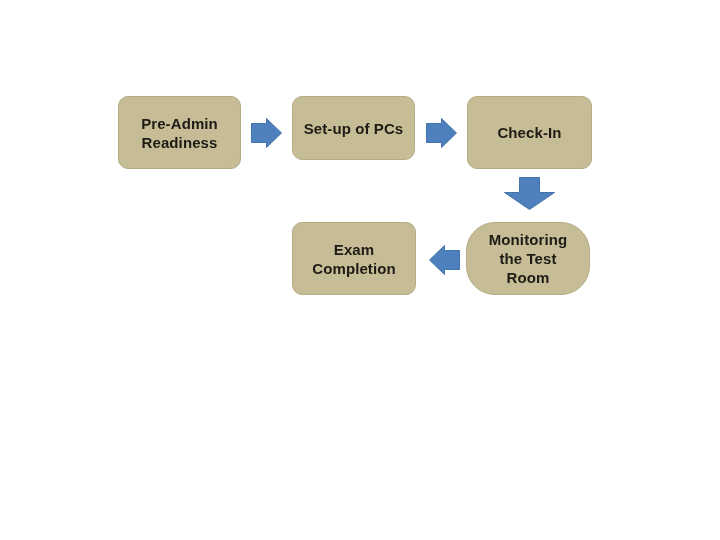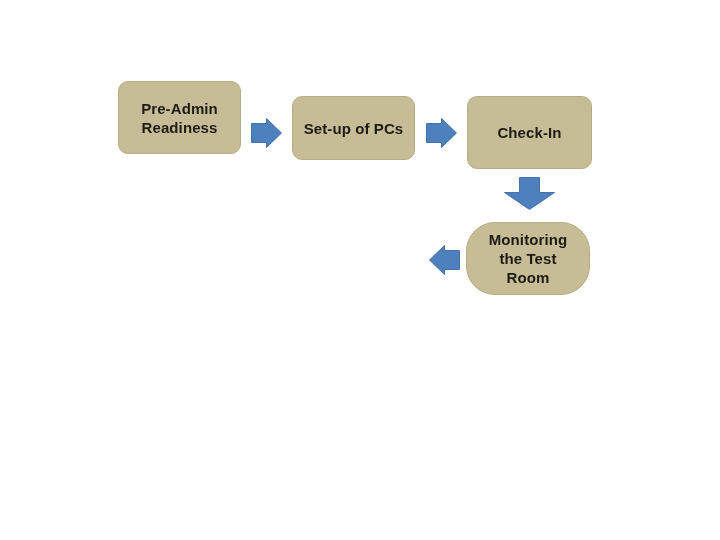--- a/index.html
+++ b/index.html
@@ -40,21 +40,21 @@
   .arrow svg {
     display: block;
   }
   .arrow polygon {
     fill: var(--arrow-fill, #4e80bd);
     stroke: var(--arrow-border, #4273aa);
     stroke-width: 1;
     stroke-linejoin: round;
   }
   
-  .pos-box-1 { left: 118px; top: 81px;  width: 123px; height: 73px; }
+  .pos-box-1 { left: 118px; top: 96px;  width: 123px; height: 73px; }
   .pos-box-2 { left: 292px; top: 96px;  width: 123px; height: 64px; }
   .pos-box-3 { left: 467px; top: 96px;  width: 125px; height: 73px; }
   .pos-box-4 { left: 292px; top: 222px; width: 124px; height: 73px; }
   .pos-box-5 { left: 466px; top: 222px; width: 124px; height: 73px; border-radius: 29px; }
   .pos-arrow-1 { left: 251px; top: 118px; }
   .pos-arrow-2 { left: 426px; top: 118px; }
   .pos-arrow-3 { left: 504px; top: 177px; }
   .pos-arrow-4 { left: 429px; top: 245px; }
 </style>
 </head>
@@ -86,20 +86,24 @@
   <div class="flow-box pos-box-3">
     <span class="label">Check-In</span>
   </div>
 
   <div class="arrow pos-arrow-3">
     <svg width="51" height="33" viewBox="0 0 51 33">
       <polygon points="15.5,0.5 35.5,0.5 35.5,15.5 50.5,15.5 25.5,32.5 0.5,15.5 15.5,15.5"></polygon>
     </svg>
   </div>
 
+  <div class="flow-box pos-box-4">
+    <span class="label">Exam
+Completion</span>
+  </div>
 
   <div class="arrow pos-arrow-4">
     <svg width="31" height="30" viewBox="0 0 31 30">
       <polygon points="30.5,5.5 15.5,5.5 15.5,0.5 0.5,15 15.5,29.5 15.5,24.5 30.5,24.5"></polygon>
     </svg>
   </div>
 
   <div class="flow-box pos-box-5">
     <span class="label">Monitoring
 the Test

